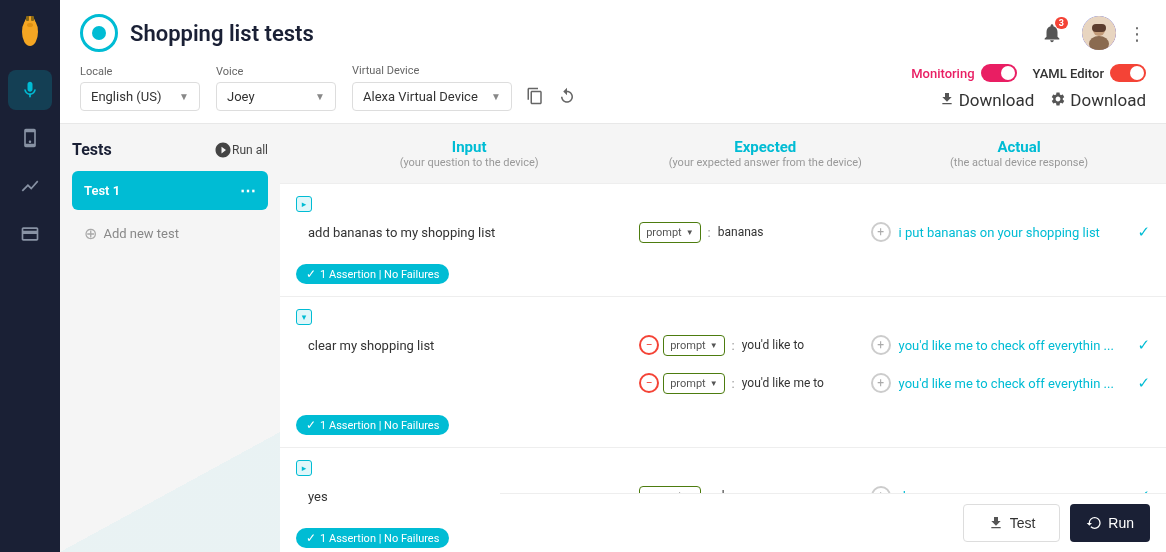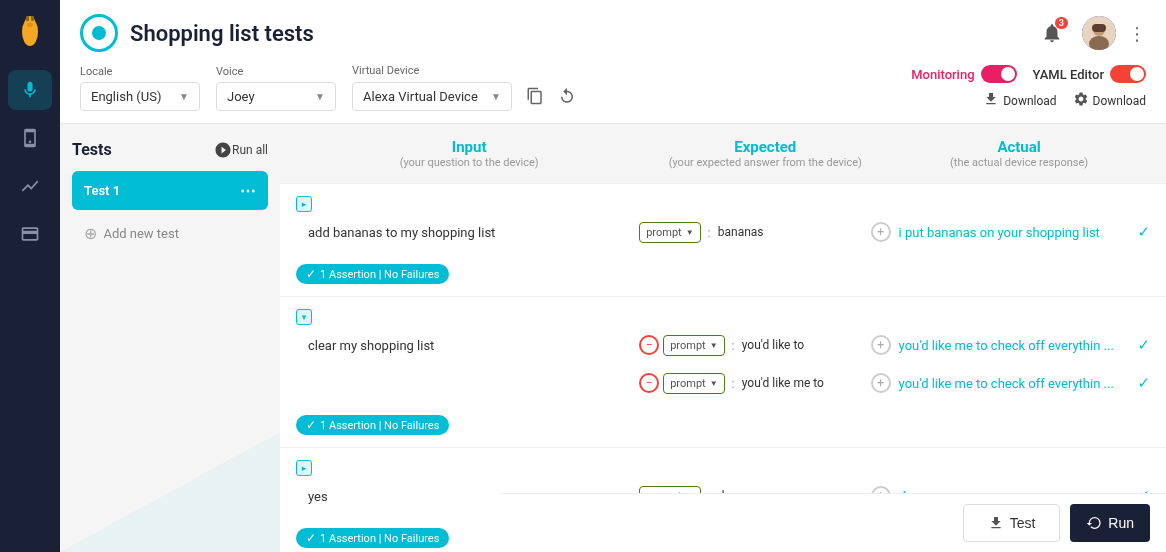--- a/index.html
+++ b/index.html
@@ -131,21 +131,21 @@
     }
     .more-btn {
       color: #666;
       cursor: pointer;
       font-size: 18px;
     }
 
     
     .header-controls {
       display: flex;
-      align-items: center;
+      align-items: flex-start;
       justify-content: space-between;
     }
     .header-left-controls {
       display: flex;
       align-items: flex-end;
       gap: 16px;
     }
     .control-group {
       display: flex;
       flex-direction: column;
@@ -223,21 +223,21 @@
       display: flex;
       align-items: center;
       gap: 16px;
     }
     .action-link {
       display: flex;
       align-items: center;
       gap: 4px;
       cursor: pointer;
       color: #333;
-      font-size: 12px;
+      font-size: 17px;
     }
     .action-link-icon { color: #555; font-size: 14px; }
 
     
     .content {
       display: flex;
       flex: 1;
       overflow: hidden;
     }
 

